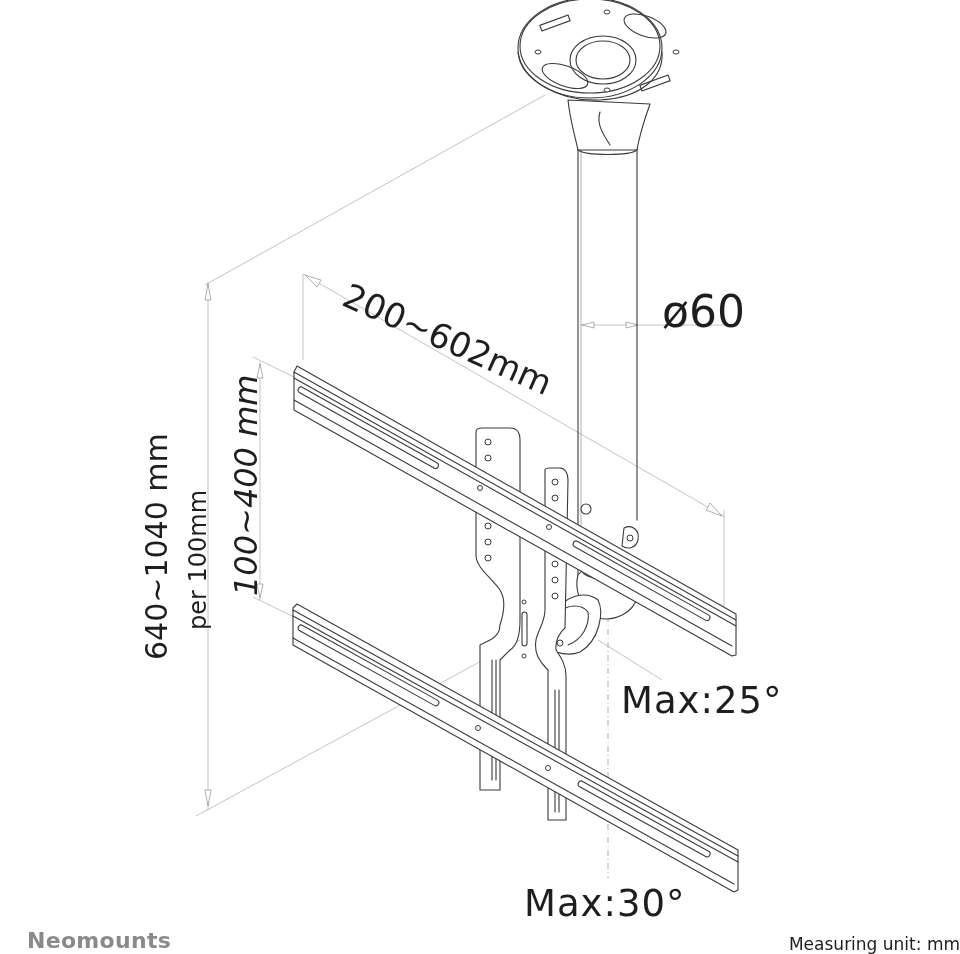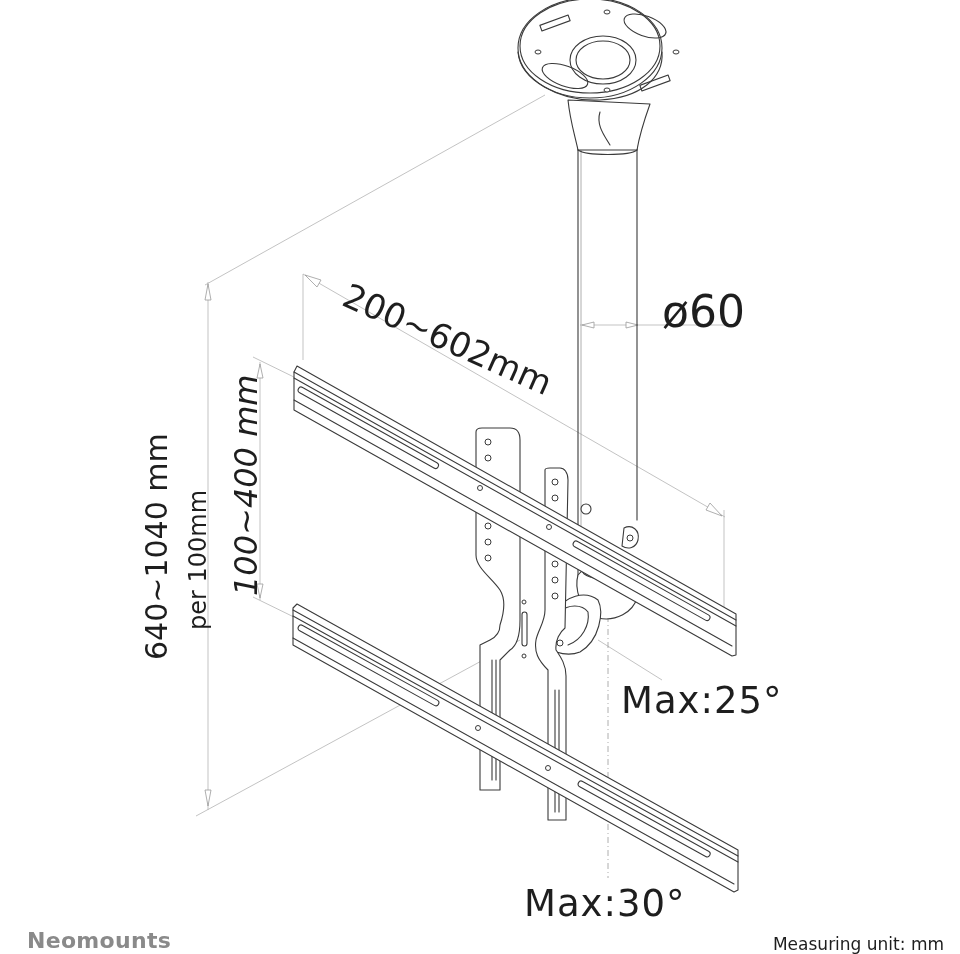--- a/index.html
+++ b/index.html
@@ -16,21 +16,21 @@
     .label { position: absolute; color: #1e1e1e; white-space: nowrap; line-height: 1; }
     .lbl-dim-diag { left: 352px; top: 278px; font-size: 34px; transform-origin: 0 0; transform: rotate(24deg); }
     .lbl-dia { left: 662px; top: 290px; font-size: 44px; }
     .lbl-height { left: 142px; top: 660px; font-size: 30px; transform-origin: 0 0; transform: rotate(-90deg); }
     .lbl-per { left: 186px; top: 630px; font-size: 24px; transform-origin: 0 0; transform: rotate(-90deg); }
     .lbl-vesa { left: 230px; top: 596px; font-size: 32px; font-style: italic; transform-origin: 0 0; transform: rotate(-90deg); }
     .lbl-tilt { left: 621px; top: 682px; font-size: 37px; letter-spacing: 1px; }
     .lbl-swivel { left: 524px; top: 885px; font-size: 37px; letter-spacing: 1px; }
     .brand { position: absolute; left: 0; top: 928px; font-size: 22px; color: #8a8a8a;
              font-family: "DejaVu Sans", sans-serif; font-weight: bold; letter-spacing: 0.3px; margin-left: 27px; }
-    .unit { position: absolute; right: 16px; top: 934px; font-size: 17px; color: #1e1e1e;
+    .unit { position: absolute; right: 0; top: 934px; font-size: 17px; color: #1e1e1e;
             font-family: "DejaVu Sans", sans-serif; text-align: right; }
   </style>
 </head>
 <body>
 
 <svg id="drawing" viewBox="0 0 960 954" xmlns="http://www.w3.org/2000/svg">
 
   <g>
 
     <line class="dim" x1="545" y1="95" x2="205" y2="285"></line>

